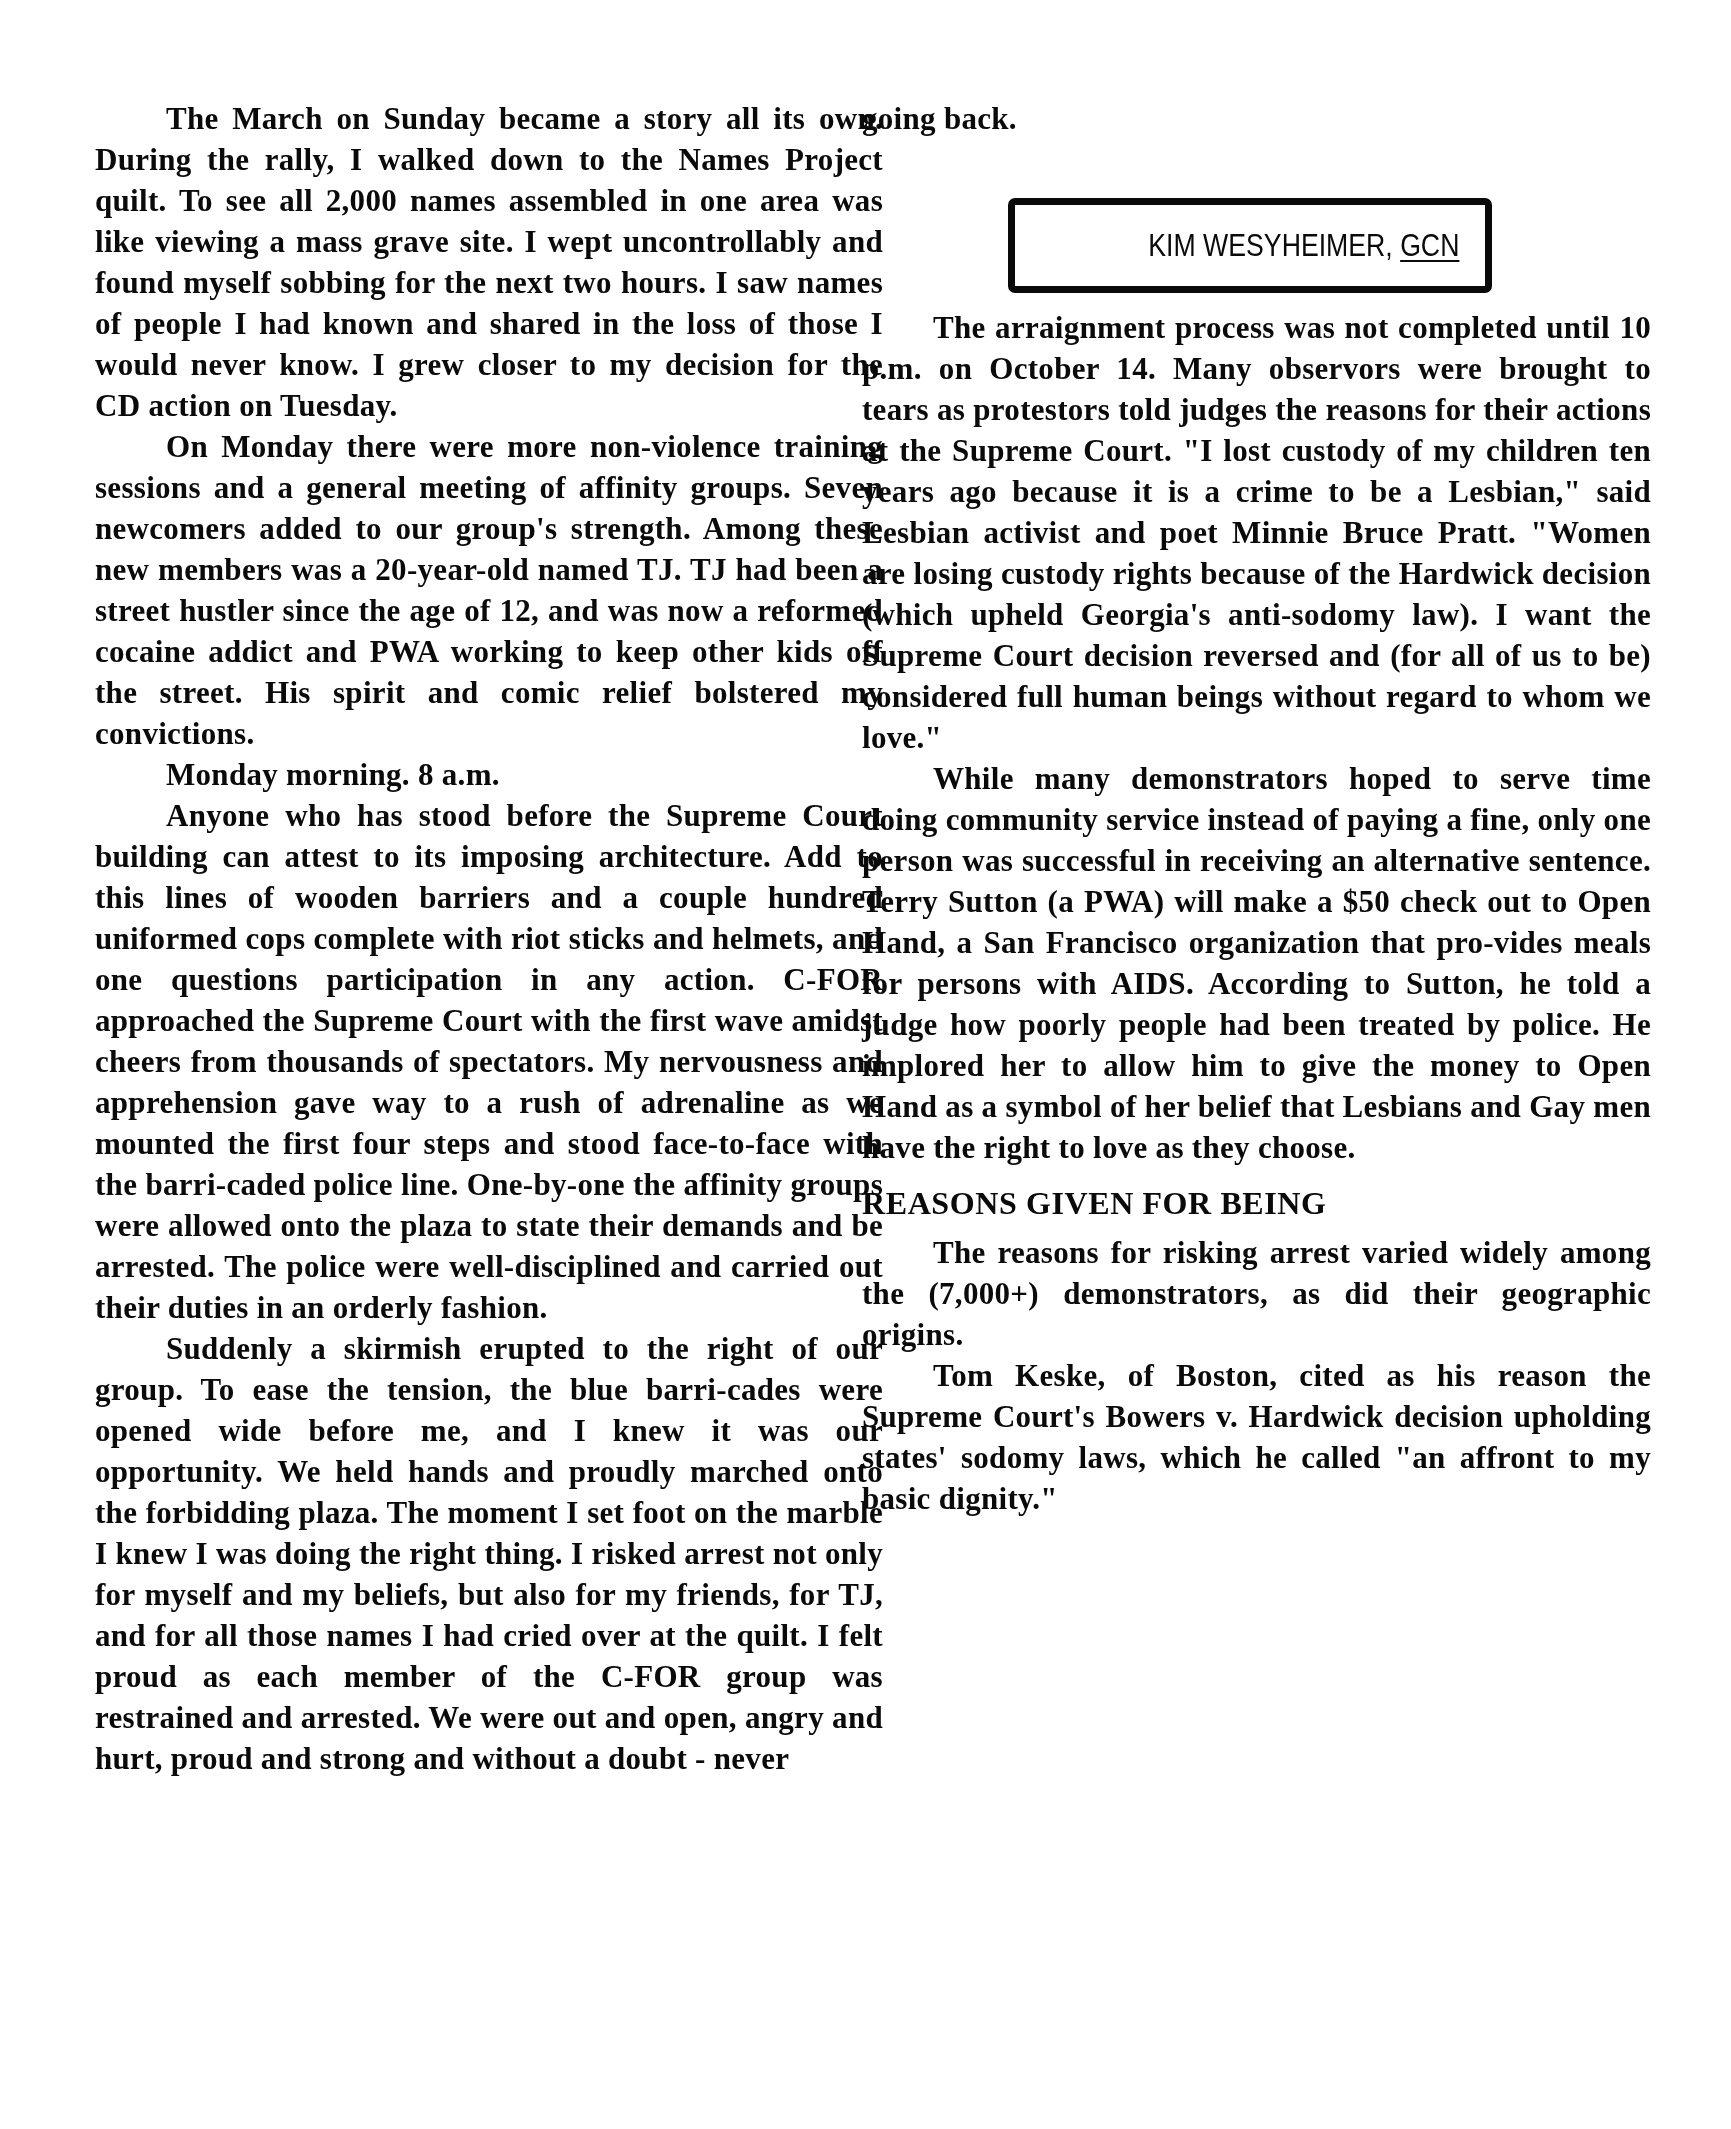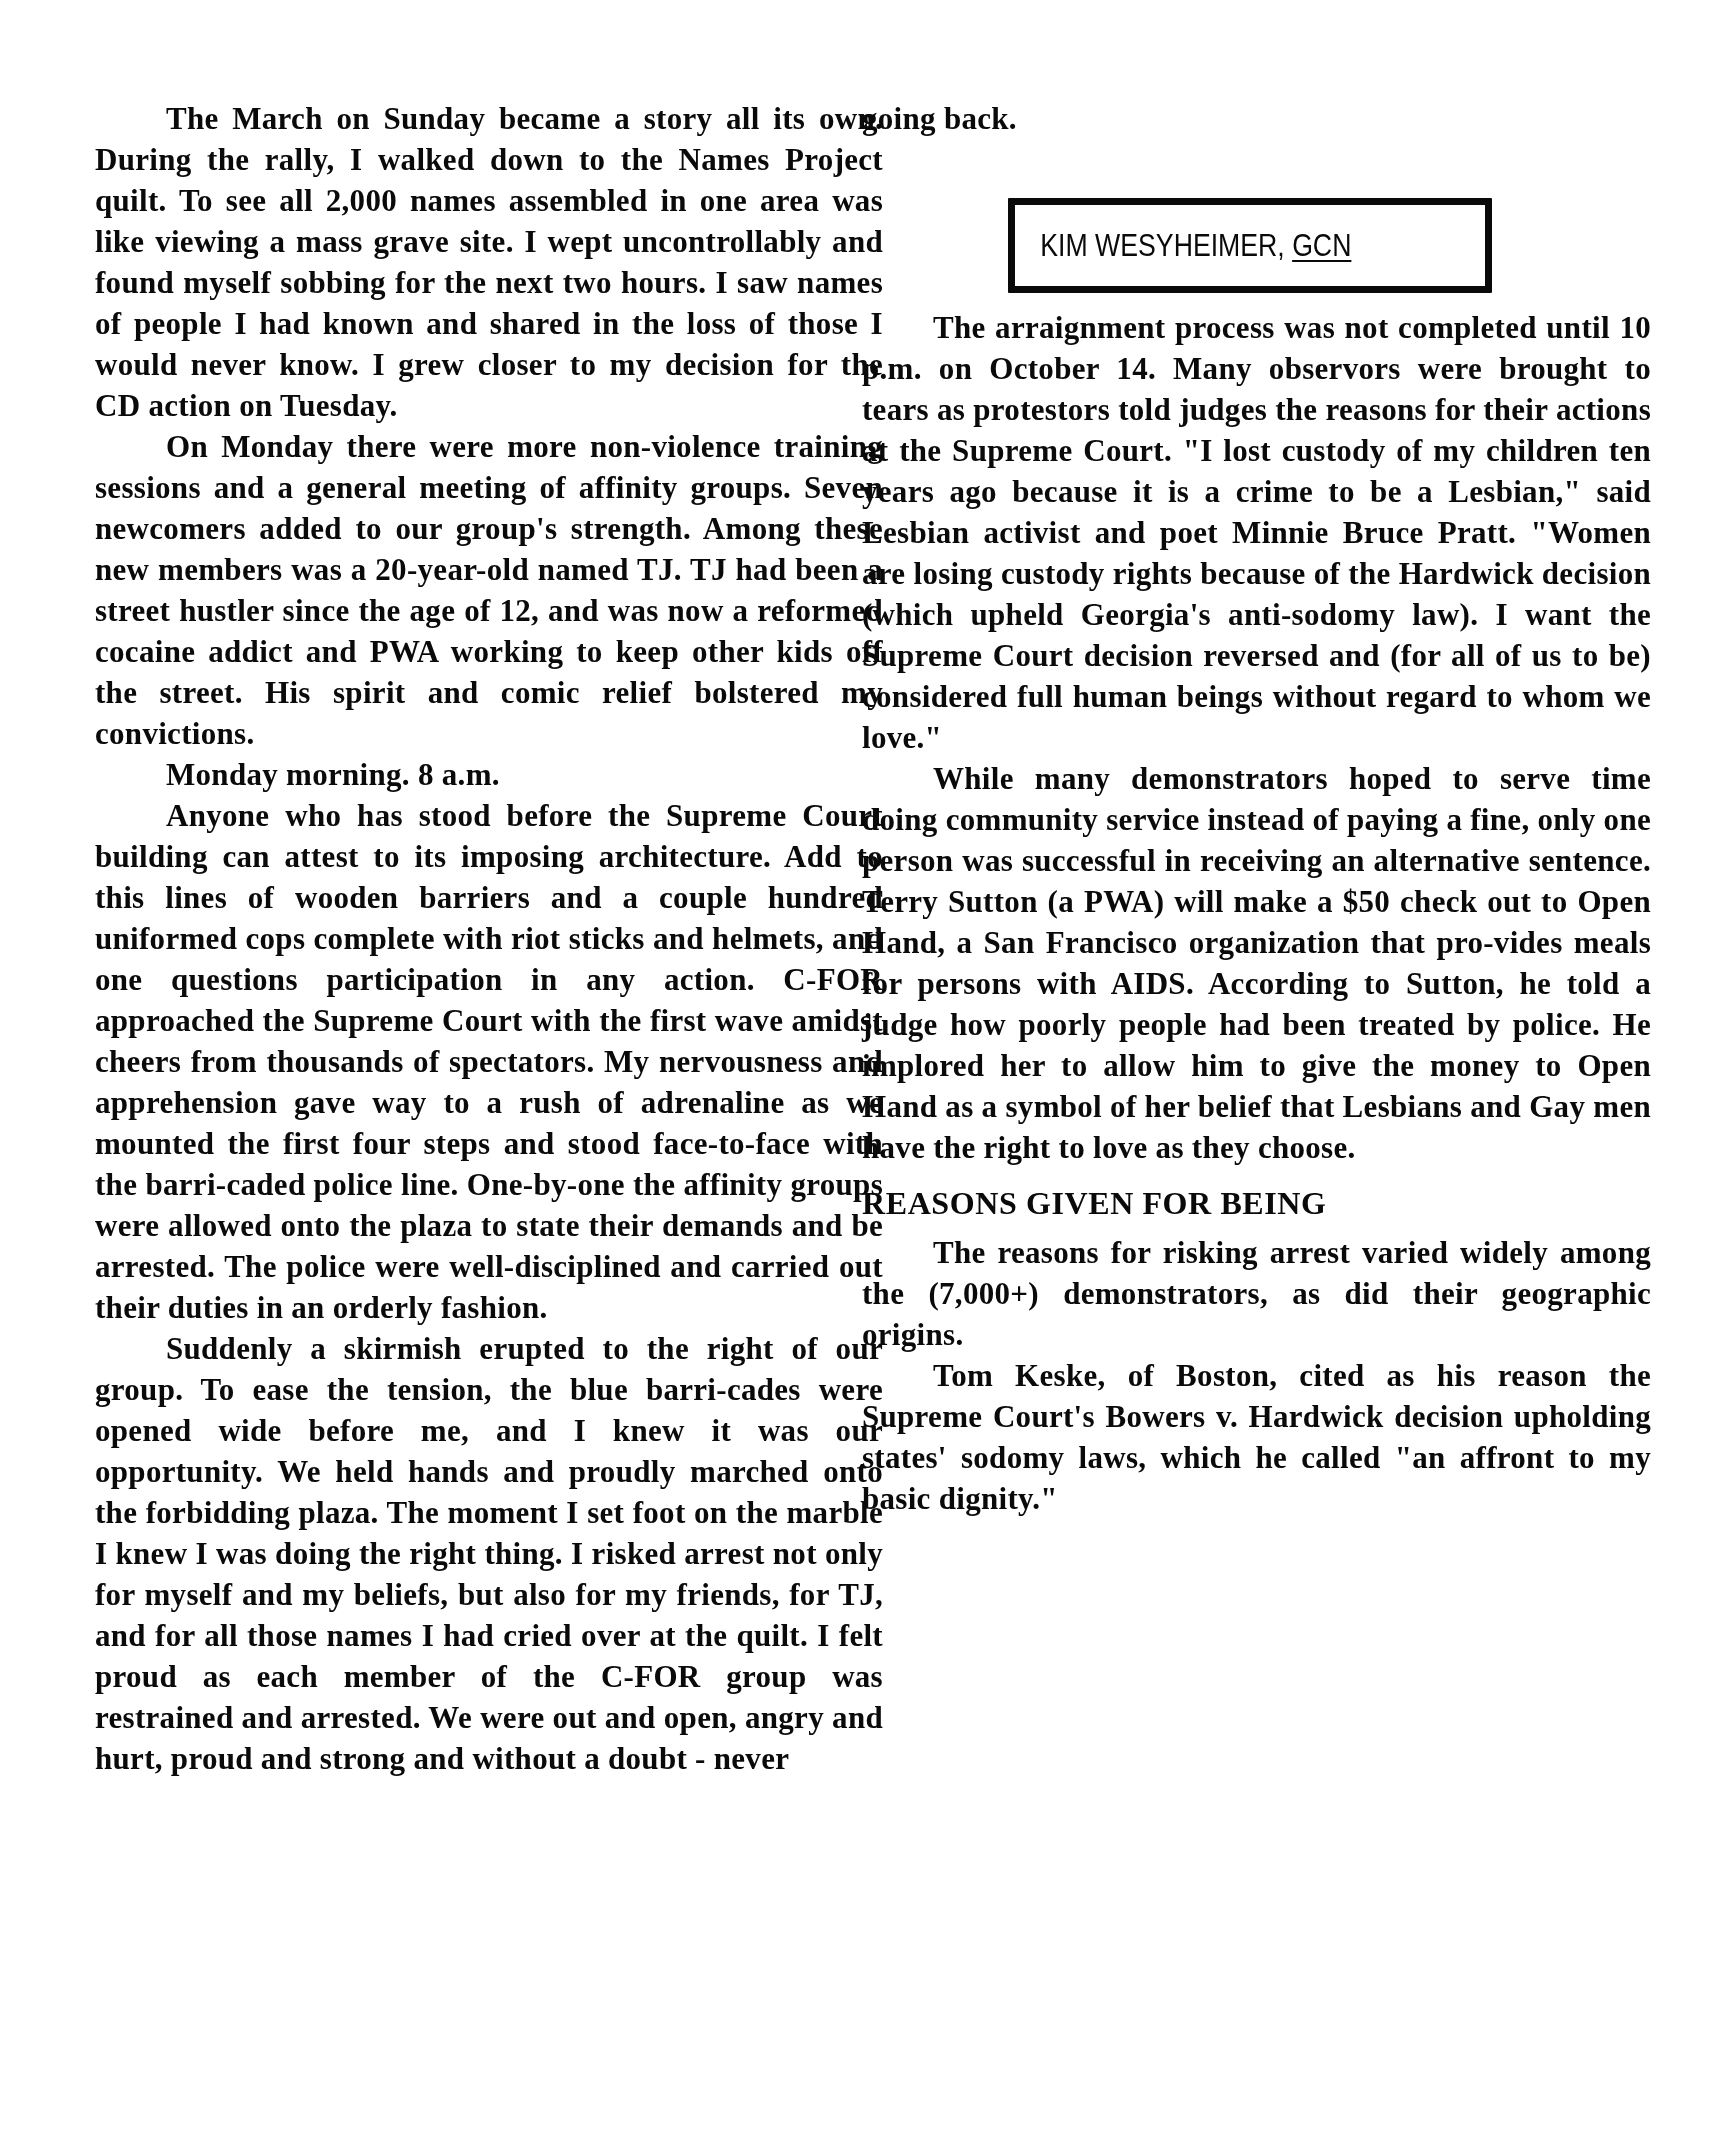--- a/index.html
+++ b/index.html
@@ -4,21 +4,21 @@
 <style>
   html, body { margin: 0; padding: 0; background: #ffffff; }
   body { width: 1731px; height: 2129px; position: relative; overflow: hidden; color: #0a0a0a; }
   .page { position: absolute; left: 0; top: 0; width: 1731px; height: 2129px; background: #fff; }
   .col { position: absolute; top: 98px; font-family: "Liberation Serif", "DejaVu Serif", serif; font-weight: bold; font-size: 31px; line-height: 41px; letter-spacing: 0.3px; }
   .col-left { left: 95px; width: 788px; }
   .col-right { left: 862px; width: 789px; }
   .para { margin: 0; text-align: justify; text-align-last: left; }
   .para.indent { text-indent: 71px; }
   .byline-wrap { height: 168px; position: relative; }
-  .byline { position: absolute; left: 146px; top: 59px; width: 470px; height: 81px; border: 7.5px solid #0a0a0a; border-radius: 1px; display: flex; align-items: center; justify-content: flex-start; box-sizing: content-box; }
+  .byline { position: absolute; left: 146px; top: 59px; width: 470px; height: 81px; border: 7.5px solid #0a0a0a; border-radius: 7px; display: flex; align-items: center; justify-content: flex-end; box-sizing: content-box; }
   .byline-text { font-family: "Liberation Sans", "DejaVu Sans", sans-serif; font-weight: normal; font-size: 31px; letter-spacing: 0px; transform: scaleX(0.86); white-space: nowrap; }
   .byline-org { text-decoration: underline; text-underline-offset: 3.7px; text-decoration-thickness: 1.9px; }
   .headline { margin: 8.7px 0 2.5px 0; font-family: "Liberation Serif", "DejaVu Serif", serif; font-weight: bold; font-size: 32px; line-height: 53px; letter-spacing: 0.6px; }
   .headline span { display: block; }
 </style>
 </head>
 <body>
 
 <div class="page">
 

